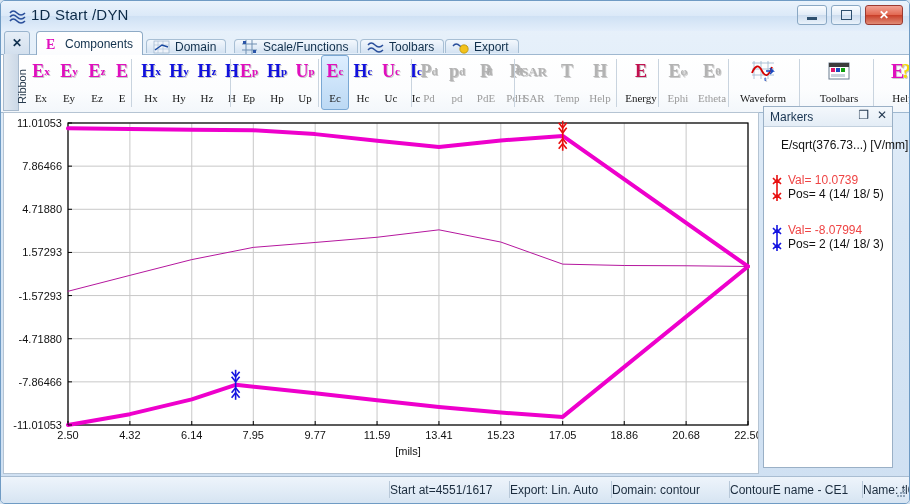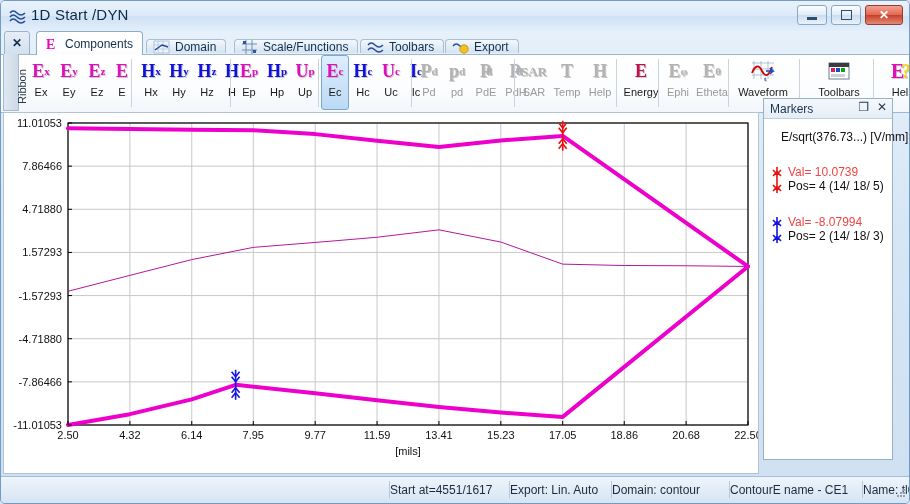--- a/index.html
+++ b/index.html
@@ -123,41 +123,41 @@
   }
   .rbtn .sym {
     height: 26px; display: flex; align-items: center; justify-content: center;
     font-family: "Liberation Serif", serif;
     font-weight: bold; font-size: 18px; line-height: 1;
     text-shadow: 1px 1px 0 rgba(160,160,160,0.55);
   }
   .rbtn .sym sub { font-size: 11px; font-weight: bold; }
   .rbtn .sym sup { font-size: 9px; font-weight: bold; }
   .rbtn .cap {
-    font-family: Liberation Sans, sans-serif;
-    font-size: 11px; color: #1a1a1a; margin-top: 2px; line-height: 1.1;
+    font-family: Liberation Serif, serif;
+    font-size: 11px; color: #1a1a1a; margin-top: 8px; line-height: 1.1;
     white-space: nowrap;
   }
   .rbtn.dis .cap { color: #9a9a9a; }
   .magenta { color: #e00fbe; }
   .blue { color: #1111dd; }
   .grey { color: #b3b3b3; text-shadow: 1px 1px 0 rgba(200,200,200,0.6); }
   .crimson { color: #c2104f; }
 
   
   .plotpanel {
     position: absolute; left: 2px; top: 111px; width: 756px; height: 362px;
     background: #ffffff; border: 1px solid #b5c4d3;
     box-sizing: border-box;
   }
   #plot { position: absolute; left: 0; top: 0; }
 
   
   .markers {
-    position: absolute; left: 762px; top: 97px; width: 130px; height: 362px;
+    position: absolute; left: 762px; top: 105px; width: 130px; height: 362px;
     background: #ffffff; border: 1px solid #9ab0c6;
     box-sizing: border-box;
   }
   .markers-head {
     position: absolute; left: 0; top: 0; right: 0; height: 19px;
     background: linear-gradient(to bottom,#f4f8fc,#e4edf6);
     border-bottom: 1px solid #c2d0de;
     display: flex; align-items: center;
   }
   .markers-title { margin-left: 6px; font-size: 12px; color: #1b3category; color: #173350; }

